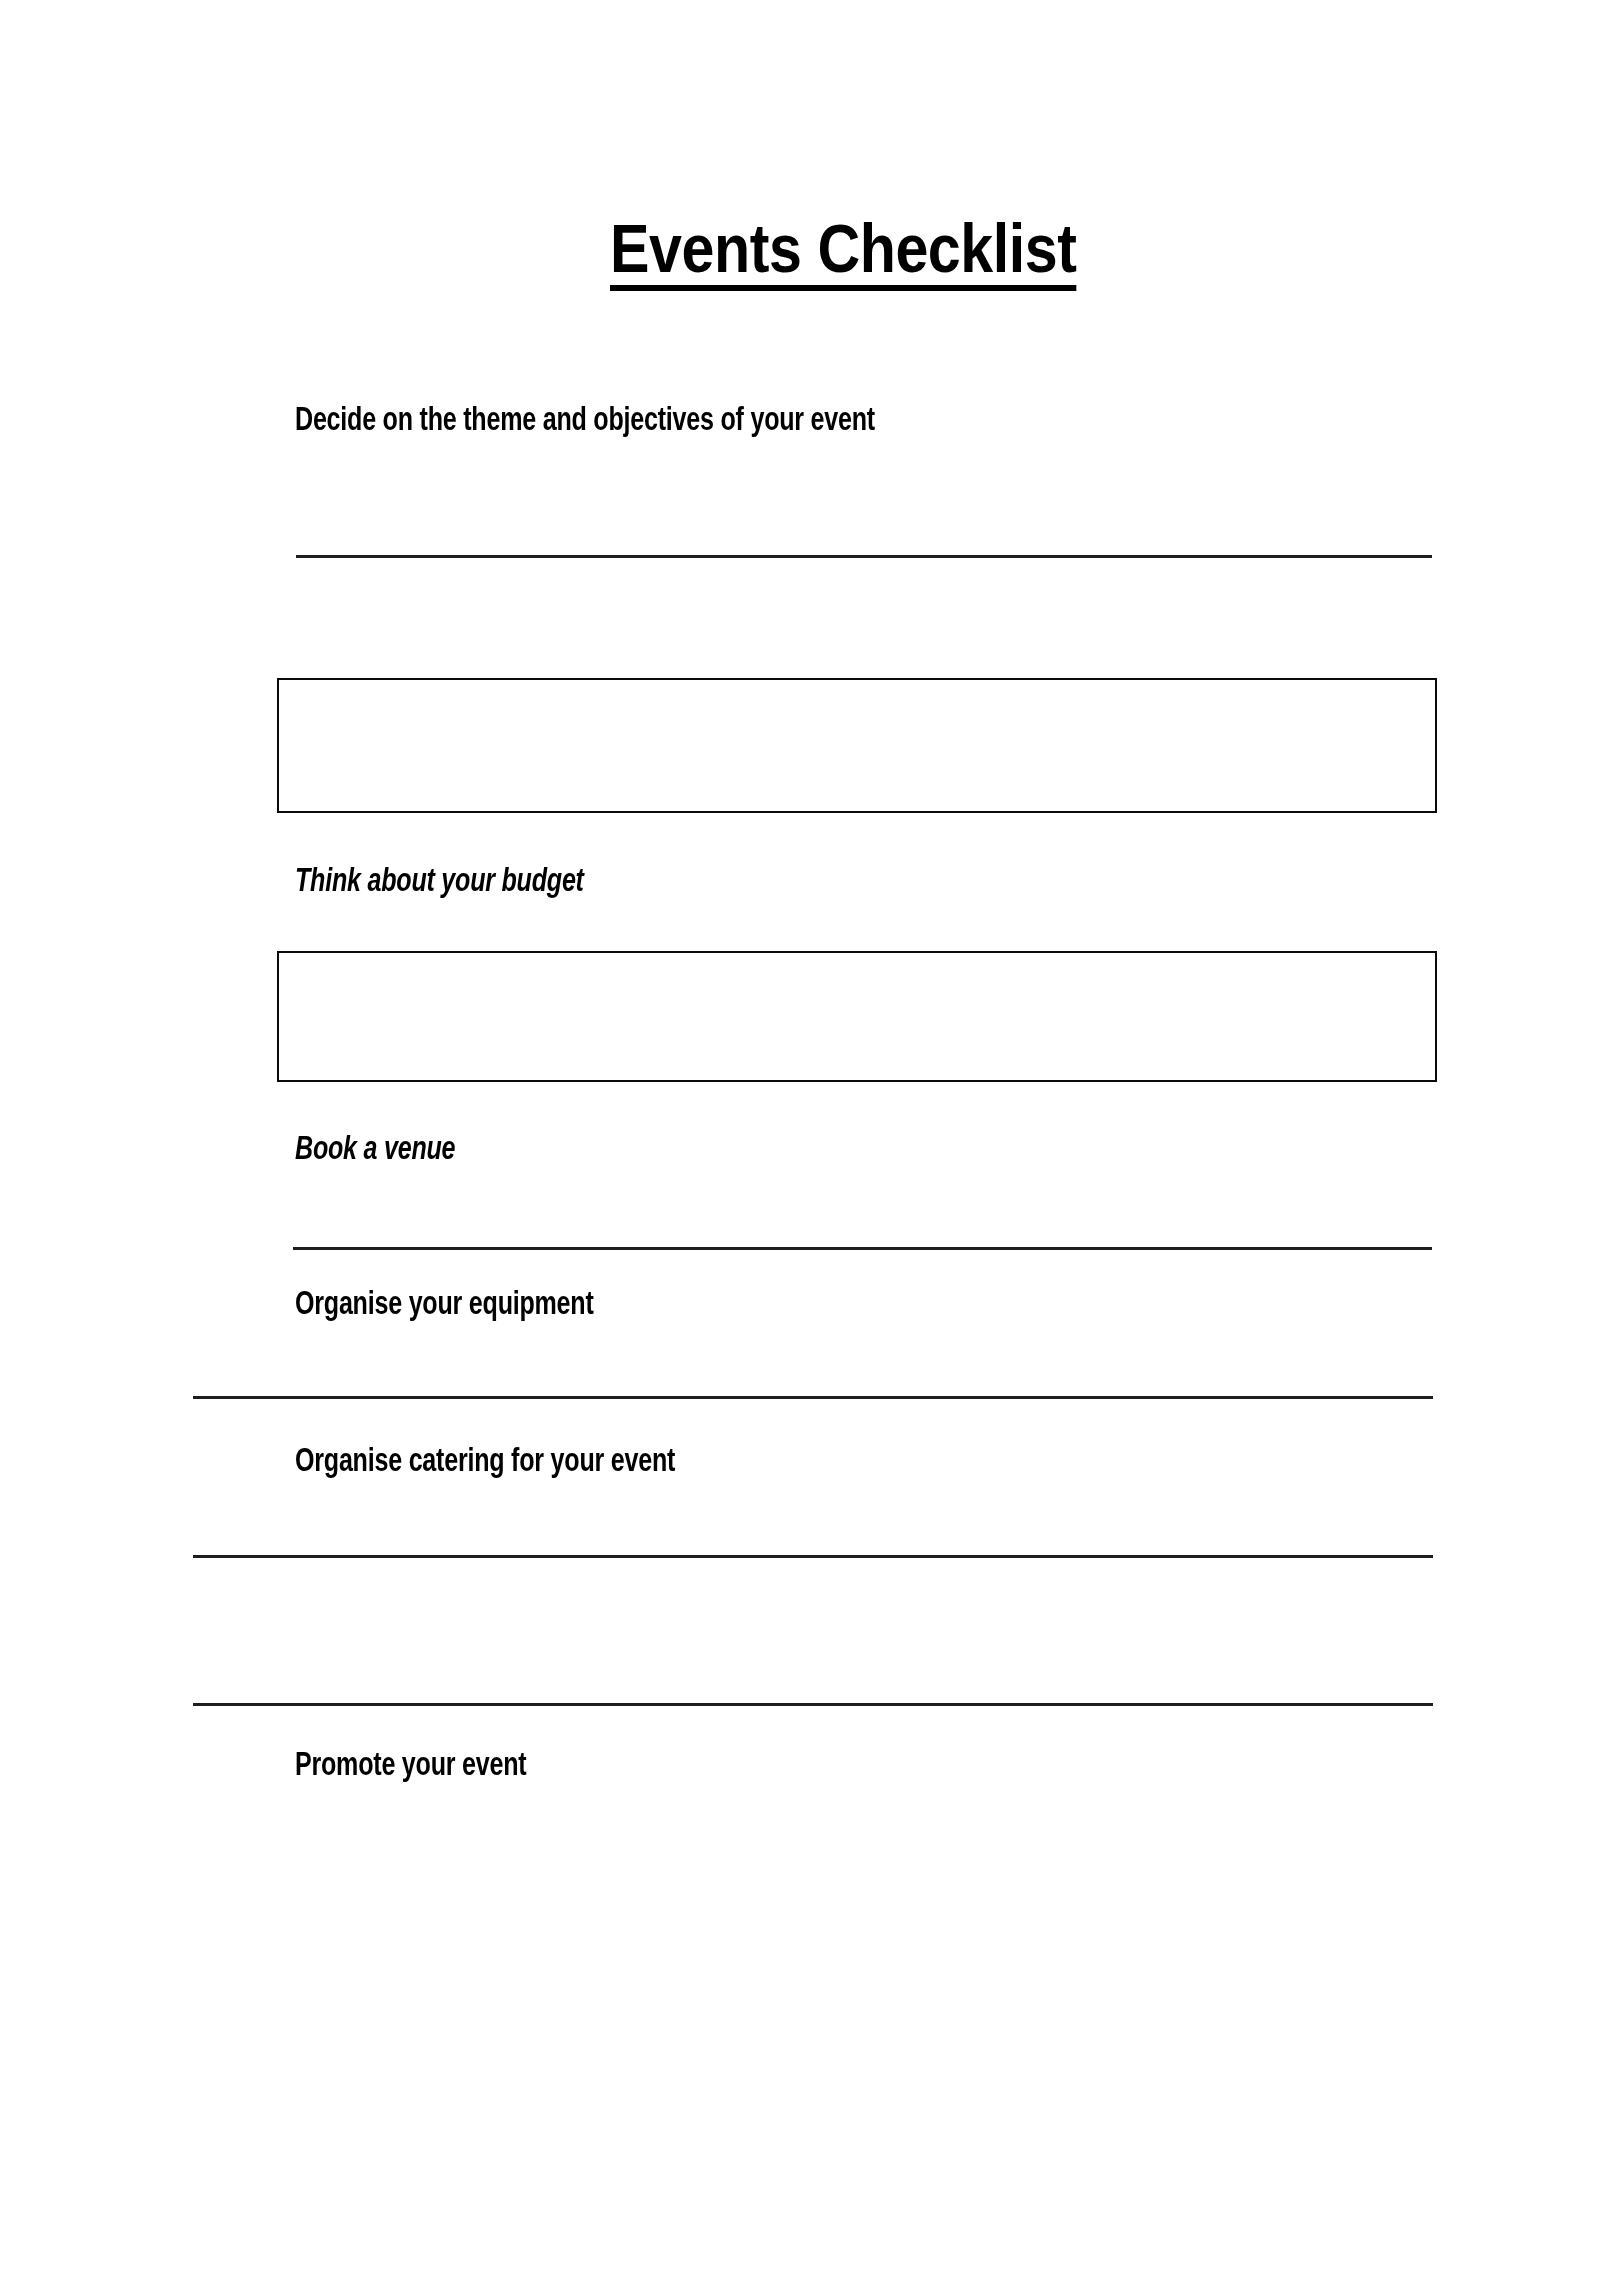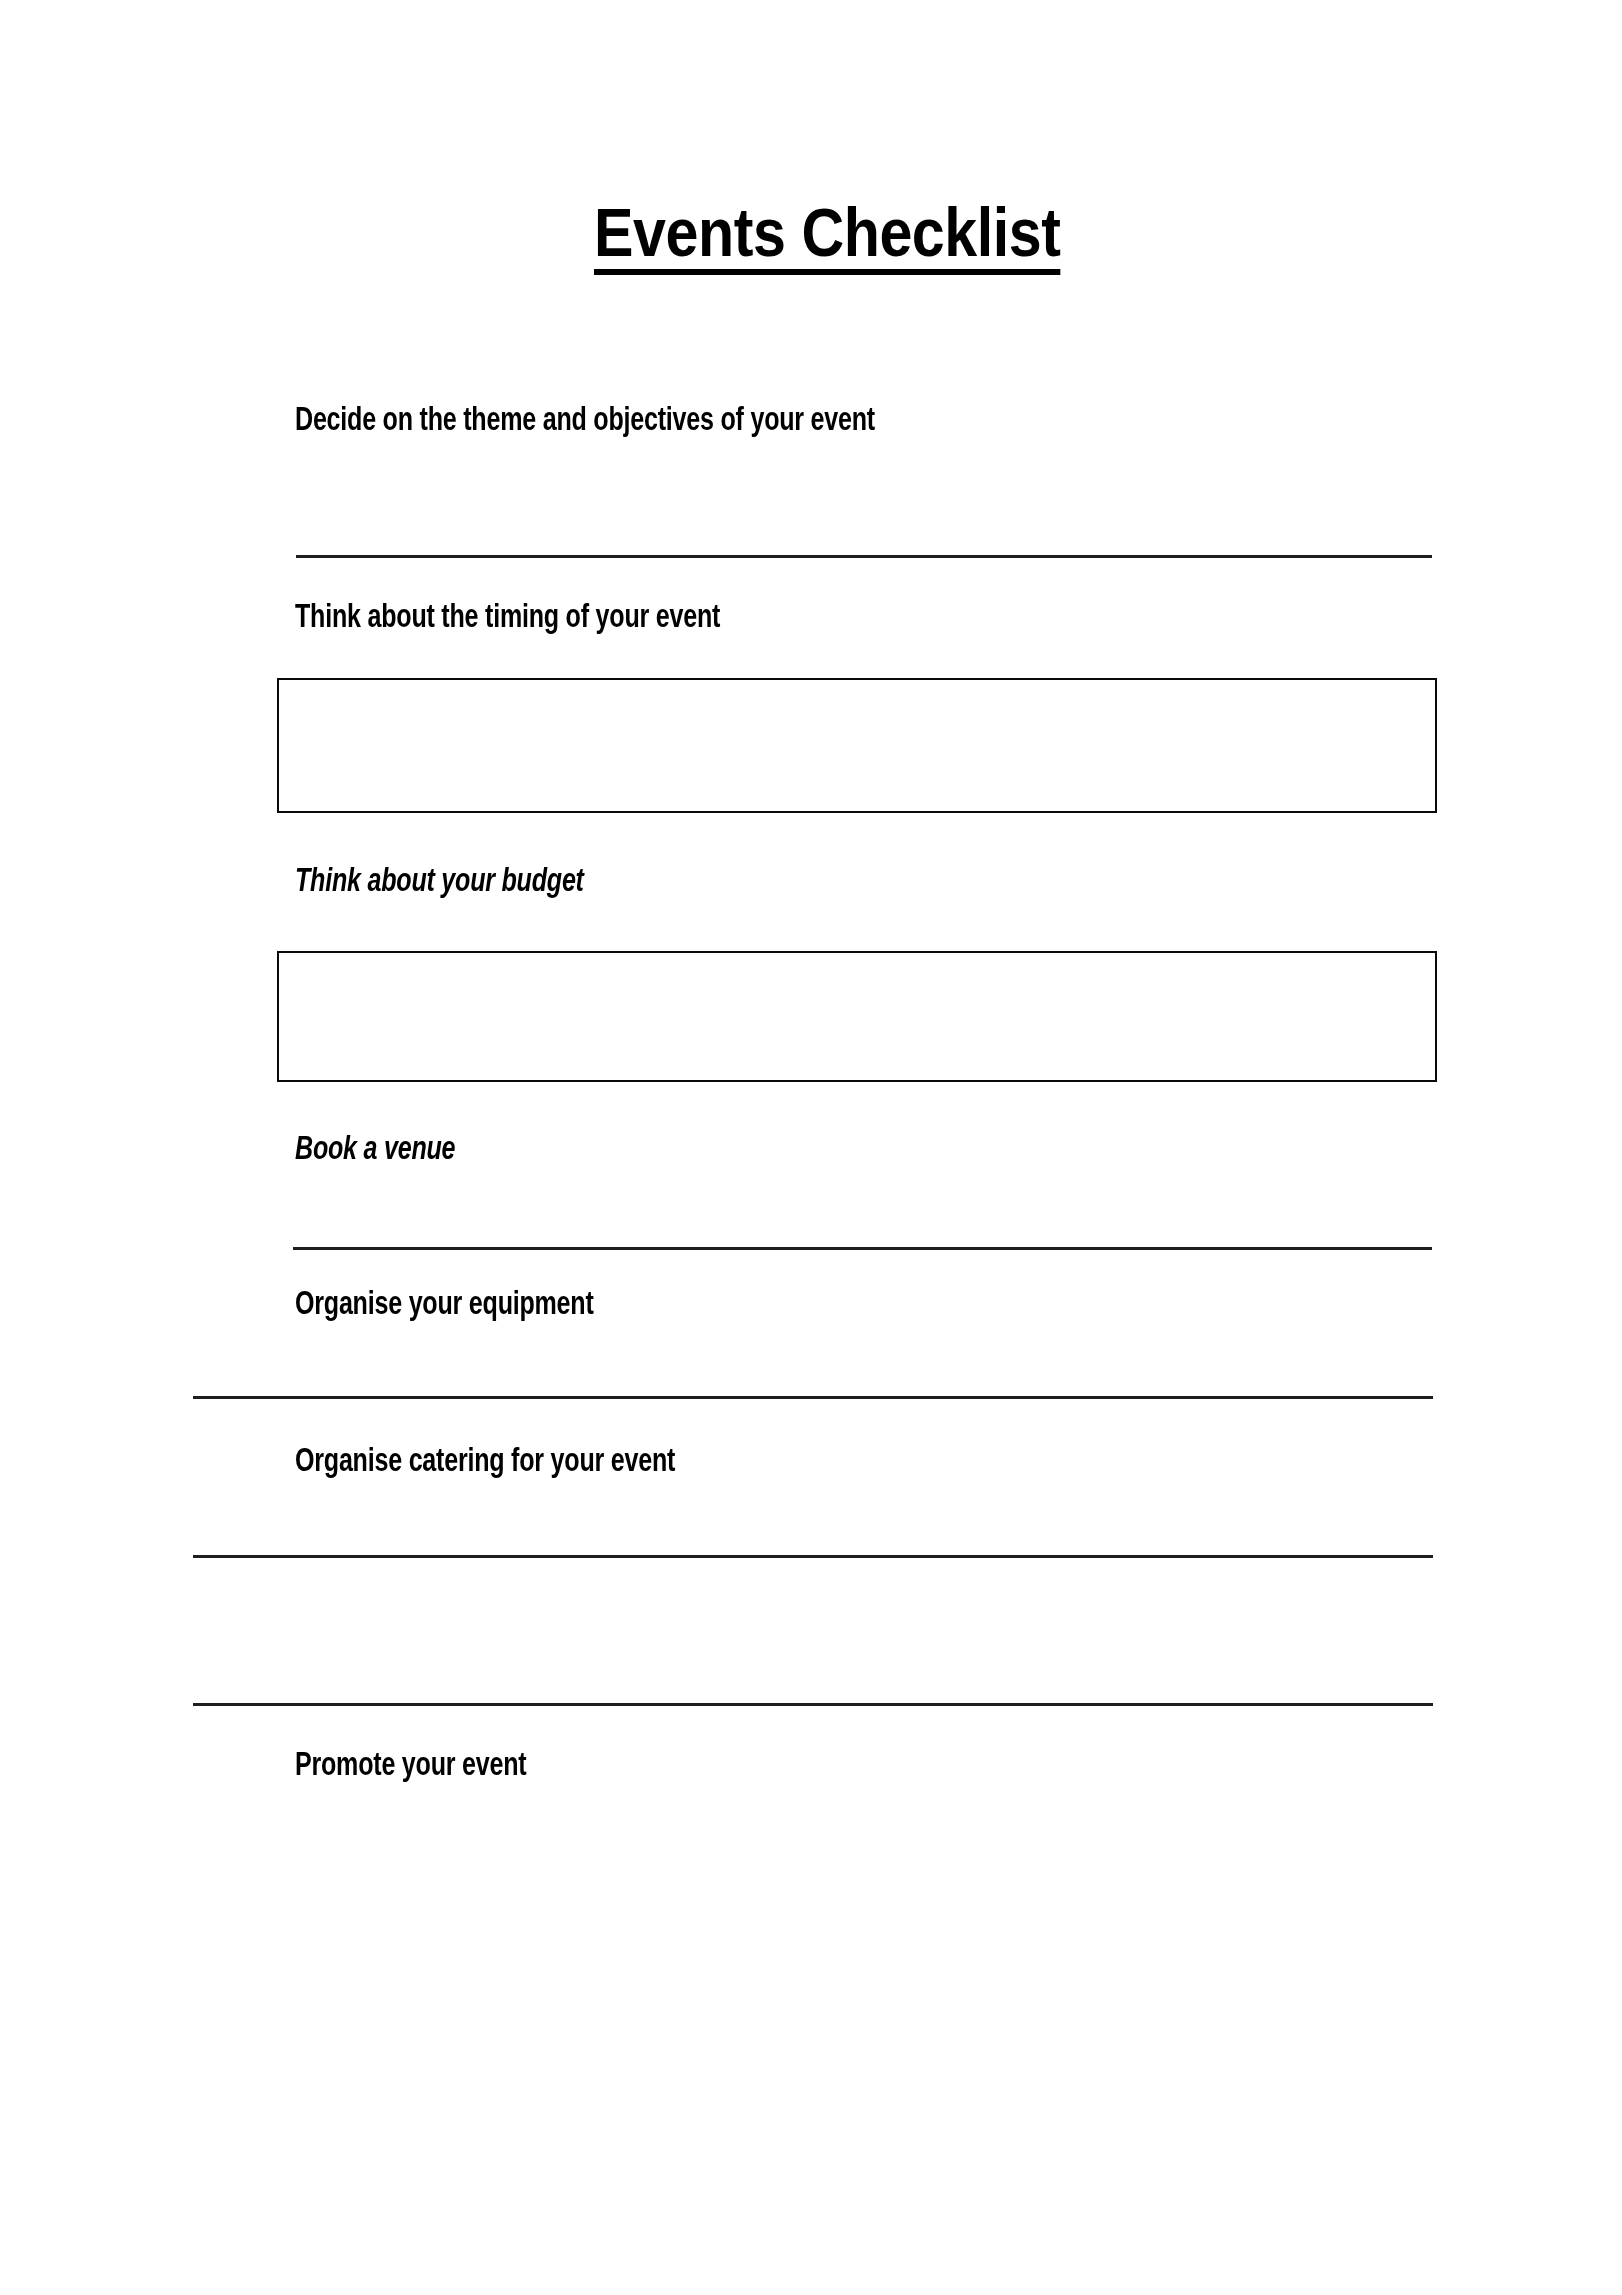--- a/index.html
+++ b/index.html
@@ -85,32 +85,29 @@
     box-sizing: border-box;
   }
   .pos-b1 { top: 678px;  height: 135px; }
   .pos-b2 { top: 951px; height: 131px; }
 </style>
 </head>
 <body>
 
 <div class="page">
 
-  <h1 class="doc-title" style="margin:0;">
+  <h1 class="doc-title" style="margin:16px;">
     <span class="squeeze">Events Checklist</span>
   </h1>
 
   <div class="item-label pos-i1">
     <span class="squeeze">Decide on the theme and objectives of your event</span>
   </div>
   <div class="rule pos-r1"></div>
 
-  <div class="item-label pos-i2">
-    <span class="squeeze">Think about the timing of your event</span>
-  </div>
   <div class="answer-box pos-b1"></div>
 
   <div class="item-label pos-i3">
     <span class="squeeze">Think about your budget</span>
   </div>
   <div class="answer-box pos-b2"></div>
 
   <div class="item-label pos-i4">
     <span class="squeeze">Book a venue</span>
   </div>

